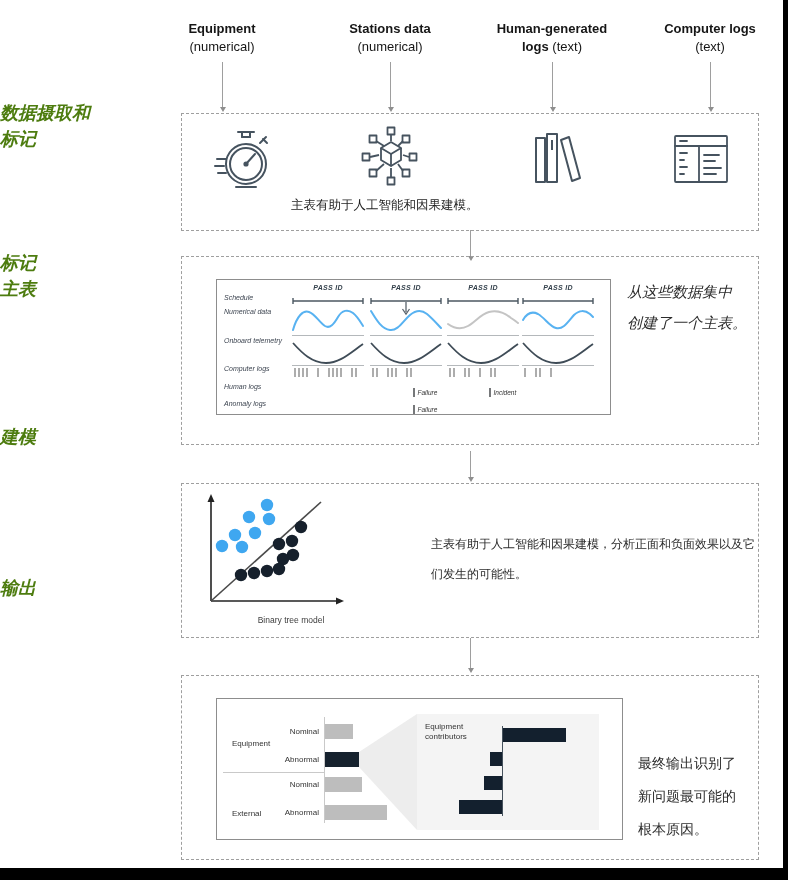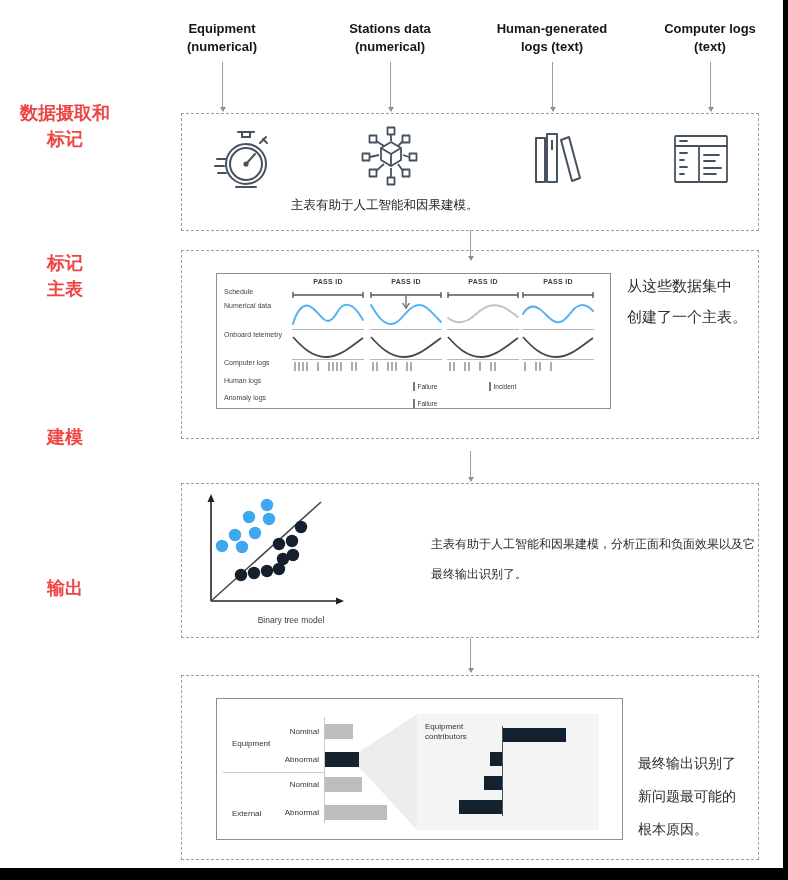--- a/index.html
+++ b/index.html
@@ -1,24 +1,24 @@
 <!DOCTYPE html>
 <html><head>
 <meta charset="utf-8">
 <style>
   html,body{margin:0;padding:0;background:#fff;}
   #root{position:relative;width:788px;height:880px;background:#ffffff;
         font-family:"Liberation Sans",sans-serif;color:#161616;overflow:hidden;}
   .abs{position:absolute;}
   .dashed-box{position:absolute;border:1px dashed #9f9f9f;}
-  .stage-label{position:absolute;left:0;width:130px;text-align:center;
-       font-size:18px;font-weight:bold;line-height:1.45;white-space:pre-line;color:#ef4444;}
+  .stage-label{position:absolute;left:0;width:130px;
+       font-size:18px;font-weight:bold;line-height:1.45;white-space:pre-line;color:#4d7c0f;font-style:italic;}
   .col-header{position:absolute;width:124px;text-align:center;font-size:13px;line-height:1.35;}
   .col-header .t{font-weight:bold;}
-  .col-header .s{font-weight:bold;}
+  .col-header .s{font-weight:normal;}
   .connector{position:absolute;display:flex;flex-direction:column;align-items:center;width:9px;}
   .connector .line{width:1px;background:#9e9e9e;flex:1;}
   .connector .head{width:0;height:0;border-left:3.5px solid transparent;
        border-right:3.5px solid transparent;border-top:5px solid #8f8f8f;}
   .caption-cn{position:absolute;font-size:12.5px;color:#1f1f1f;}
   .note-cn{position:absolute;color:#2b2b2b;white-space:pre-line;}
   .panel{position:absolute;background:#fff;border:1px solid #8d8d8d;}
   .row-label{position:absolute;left:7px;font-size:7px;color:#3c4450;white-space:nowrap;}
   .pass-col{position:absolute;top:0;width:72px;height:96px;}
   .pass-title{position:absolute;top:0;left:0;width:72px;text-align:center;
@@ -153,21 +153,21 @@
       </g>
     </svg>
     <div class="caption-cn" style="left:109px;top:83px;">主表有助于人工智能和因果建模。</div>
   </div>
 
   <div class="connector" style="left:466px;top:230px;height:31px;">
       <div class="line"></div>
       <div class="head"></div>
     </div>
 
-  <div class="dashed-box" style="left:181px;top:250px;width:576px;height:187px;">
+  <div class="dashed-box" style="left:181px;top:256px;width:576px;height:187px;font-style:italic;">
     <div class="panel" style="left:34px;top:22px;width:393px;height:134px;">
       <div id="mt-rows">
           <div class="row-label" style="top: 14px;">Schedule</div>
           <div class="row-label" style="top: 28px;">Numerical data</div>
           <div class="row-label" style="top: 57px;">Onboard telemetry</div>
           <div class="row-label" style="top: 85px;">Computer logs</div>
           <div class="row-label" style="top: 103px;">Human logs</div>
           <div class="row-label" style="top: 120px;">Anomaly logs</div>
         </div>
       <div id="mt-passes" class="abs" style="left:75px;top:4px;width:307px;height:96px;">
@@ -320,21 +320,21 @@
           <circle cx="96" cy="64" r="6.2" fill="#16202c"></circle>
           <circle cx="86" cy="68" r="6.2" fill="#16202c"></circle>
           <circle cx="82" cy="78" r="6.2" fill="#16202c"></circle>
           <circle cx="70" cy="80" r="6.2" fill="#16202c"></circle>
           <circle cx="57" cy="82" r="6.2" fill="#16202c"></circle>
           <circle cx="44" cy="84" r="6.2" fill="#16202c"></circle>
         </g>
     </svg>
     <div class="scatter-caption" style="left:33px;top:131px;width:152px;">Binary tree model</div>
     <div class="note-cn" style="left:249px;top:45px;font-size:12px;line-height:30px;">主表有助于人工智能和因果建模，分析正面和负面效果以及它
-最终输出识别了。</div>
+们发生的可能性。</div>
   </div>
 
   <div class="connector" style="left:466px;top:638px;height:35px;">
       <div class="line"></div>
       <div class="head"></div>
     </div>
 
   <div class="dashed-box" style="left:181px;top:675px;width:576px;height:183px;">
     <div class="panel" style="left:34px;top:22px;width:405px;height:140px;">
       <svg class="abs" style="left:0;top:0;" width="405" height="140">

